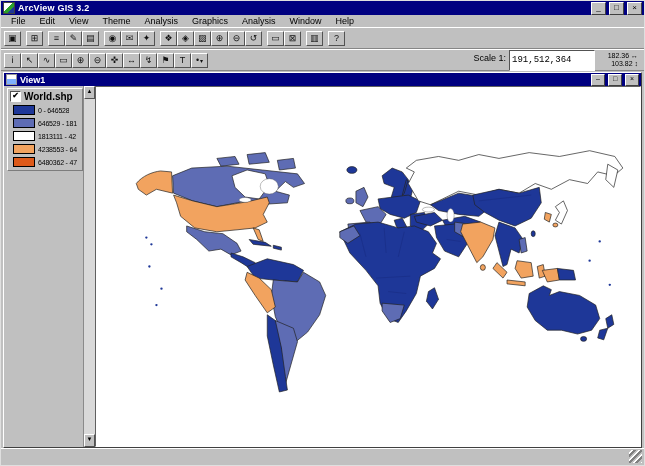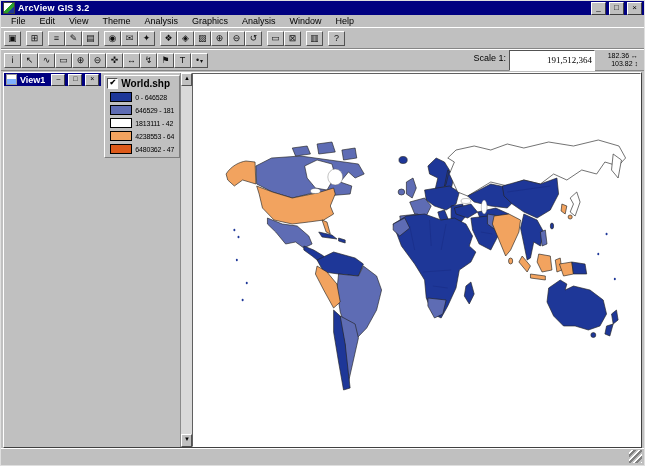--- a/index.html
+++ b/index.html
@@ -19,26 +19,26 @@
   .menu-item{padding:0 7px 0 7px;white-space:nowrap;}
   
   .toolbar{display:flex;align-items:center;padding:1px 3px;border-top:1px solid #fff;
     border-bottom:1px solid #868686;background:#c0c0c0;height:18px;flex:none;}
   .tbgroup{display:flex;margin-right:5px;}
   .tbtn{width:17px;height:15px;background:#c0c0c0;border:1px solid;border-color:#fff #525252 #525252 #fff;
     font-size:9px;line-height:13px;text-align:center;color:#111;flex:none;padding:0;}
   .tool-drop{font-size:6px;margin-left:1px;}
   .scale-label{font-size:9px;margin:0 3px 4px 8px;white-space:nowrap;}
   .scale-input{width:80px;height:11px;font-size:9px;border:1px solid;border-color:#525252 #fff #fff #525252;
-    background:#fff;padding:4px 2px;font-family:Liberation Serif, serif;text-align:right;}
+    background:#fff;padding:4px 2px;font-family:Liberation Mono, monospace;}
   .coords{margin-left:10px;margin-right:3px;font-size:7px;line-height:8px;text-align:right;}
   .coords .num{display:inline-block;min-width:24px;}
   
   .mdi{flex:1;padding:1px 2px 0 2px;min-height:0;display:flex;}
-  .view-window{flex:1;display:flex;flex-direction:row;border:1px solid;border-color:#fff #404040 #404040 #fff;
+  .view-window{flex:1;display:flex;flex-direction:column;border:1px solid;border-color:#fff #404040 #404040 #fff;
     background:#c0c0c0;min-height:0;}
   .view-titlebar{height:13px;background:#000080;display:flex;align-items:center;padding:0 2px;gap:3px;flex:none;}
   .view-icon{width:9px;height:9px;flex:none;background:linear-gradient(180deg,#fff 0 40%,#7fb0ff 40% 100%);border:1px solid #9a9a9a;}
   .view-title{color:#fff;font-weight:bold;font-size:9px;}
   .view-winbtn{width:12px;height:10px;background:#c0c0c0;border:1px solid;border-color:#fff #404040 #404040 #fff;
     font-size:7px;line-height:8px;text-align:center;flex:none;}
   .view-body{flex:1;display:flex;min-height:0;}
   
   .toc{width:91px;display:flex;flex:none;background:#c0c0c0;}
   .toc-content{flex:1;padding:2px 0 2px 3px;overflow:hidden;}

